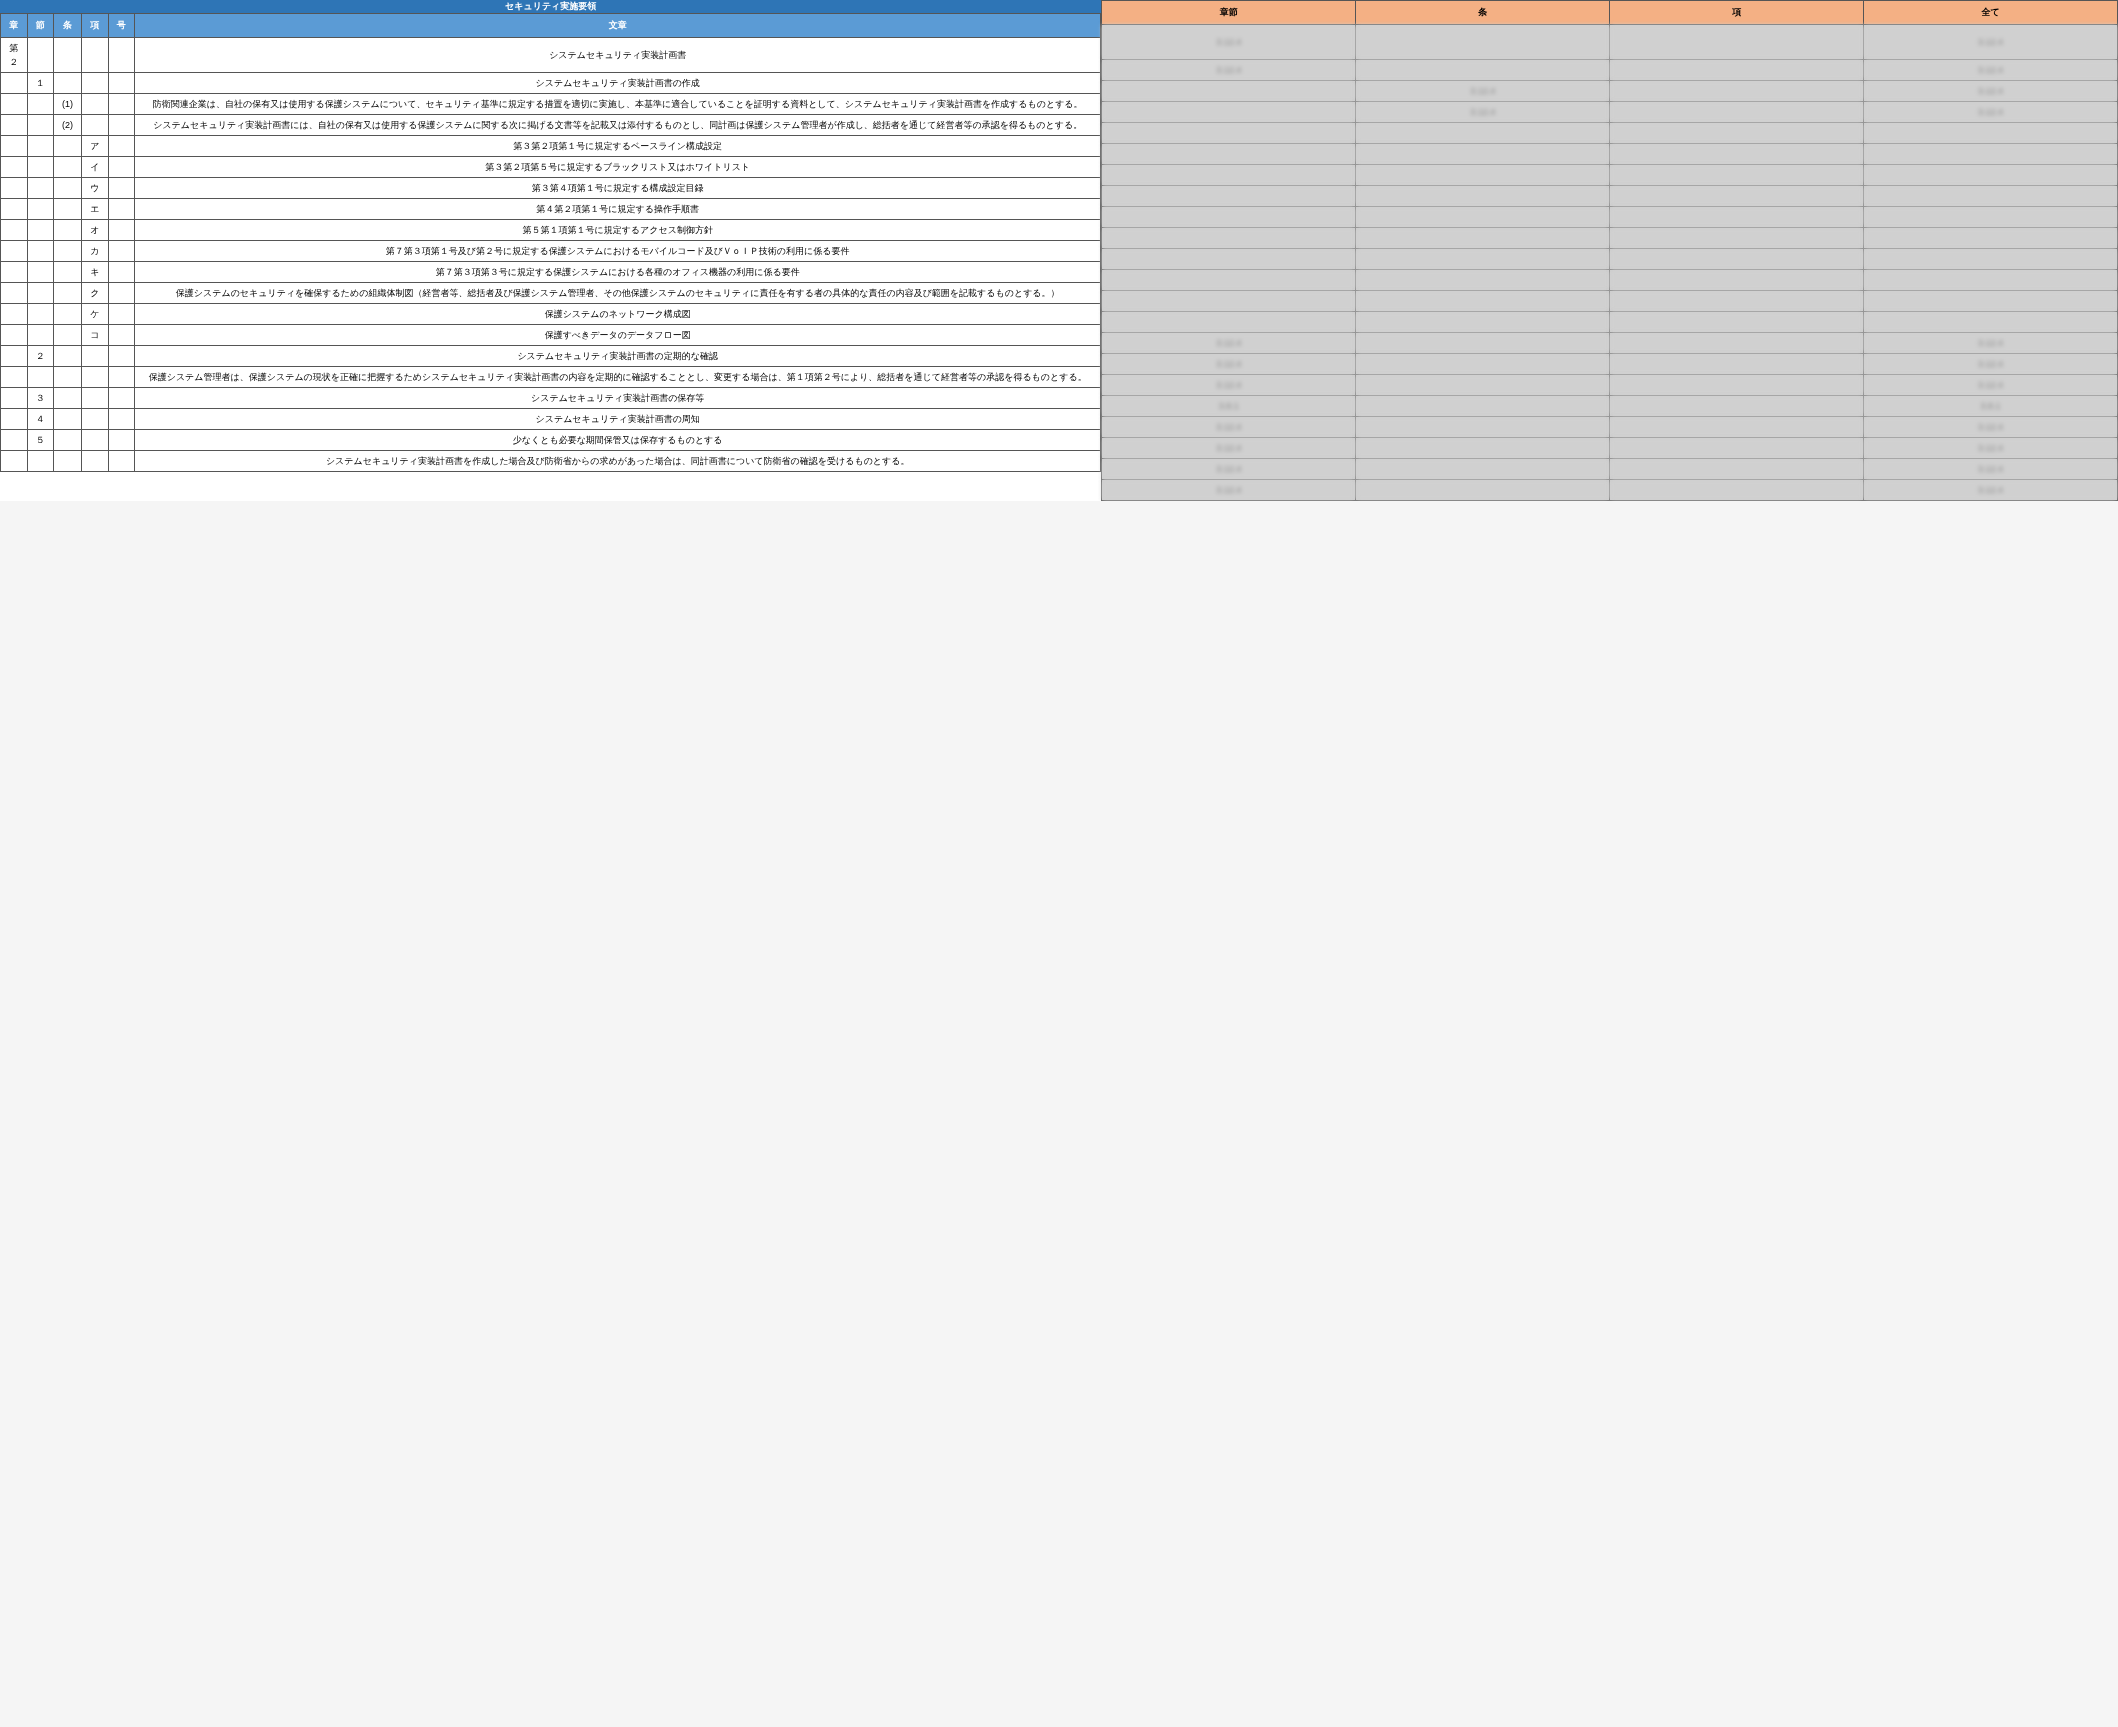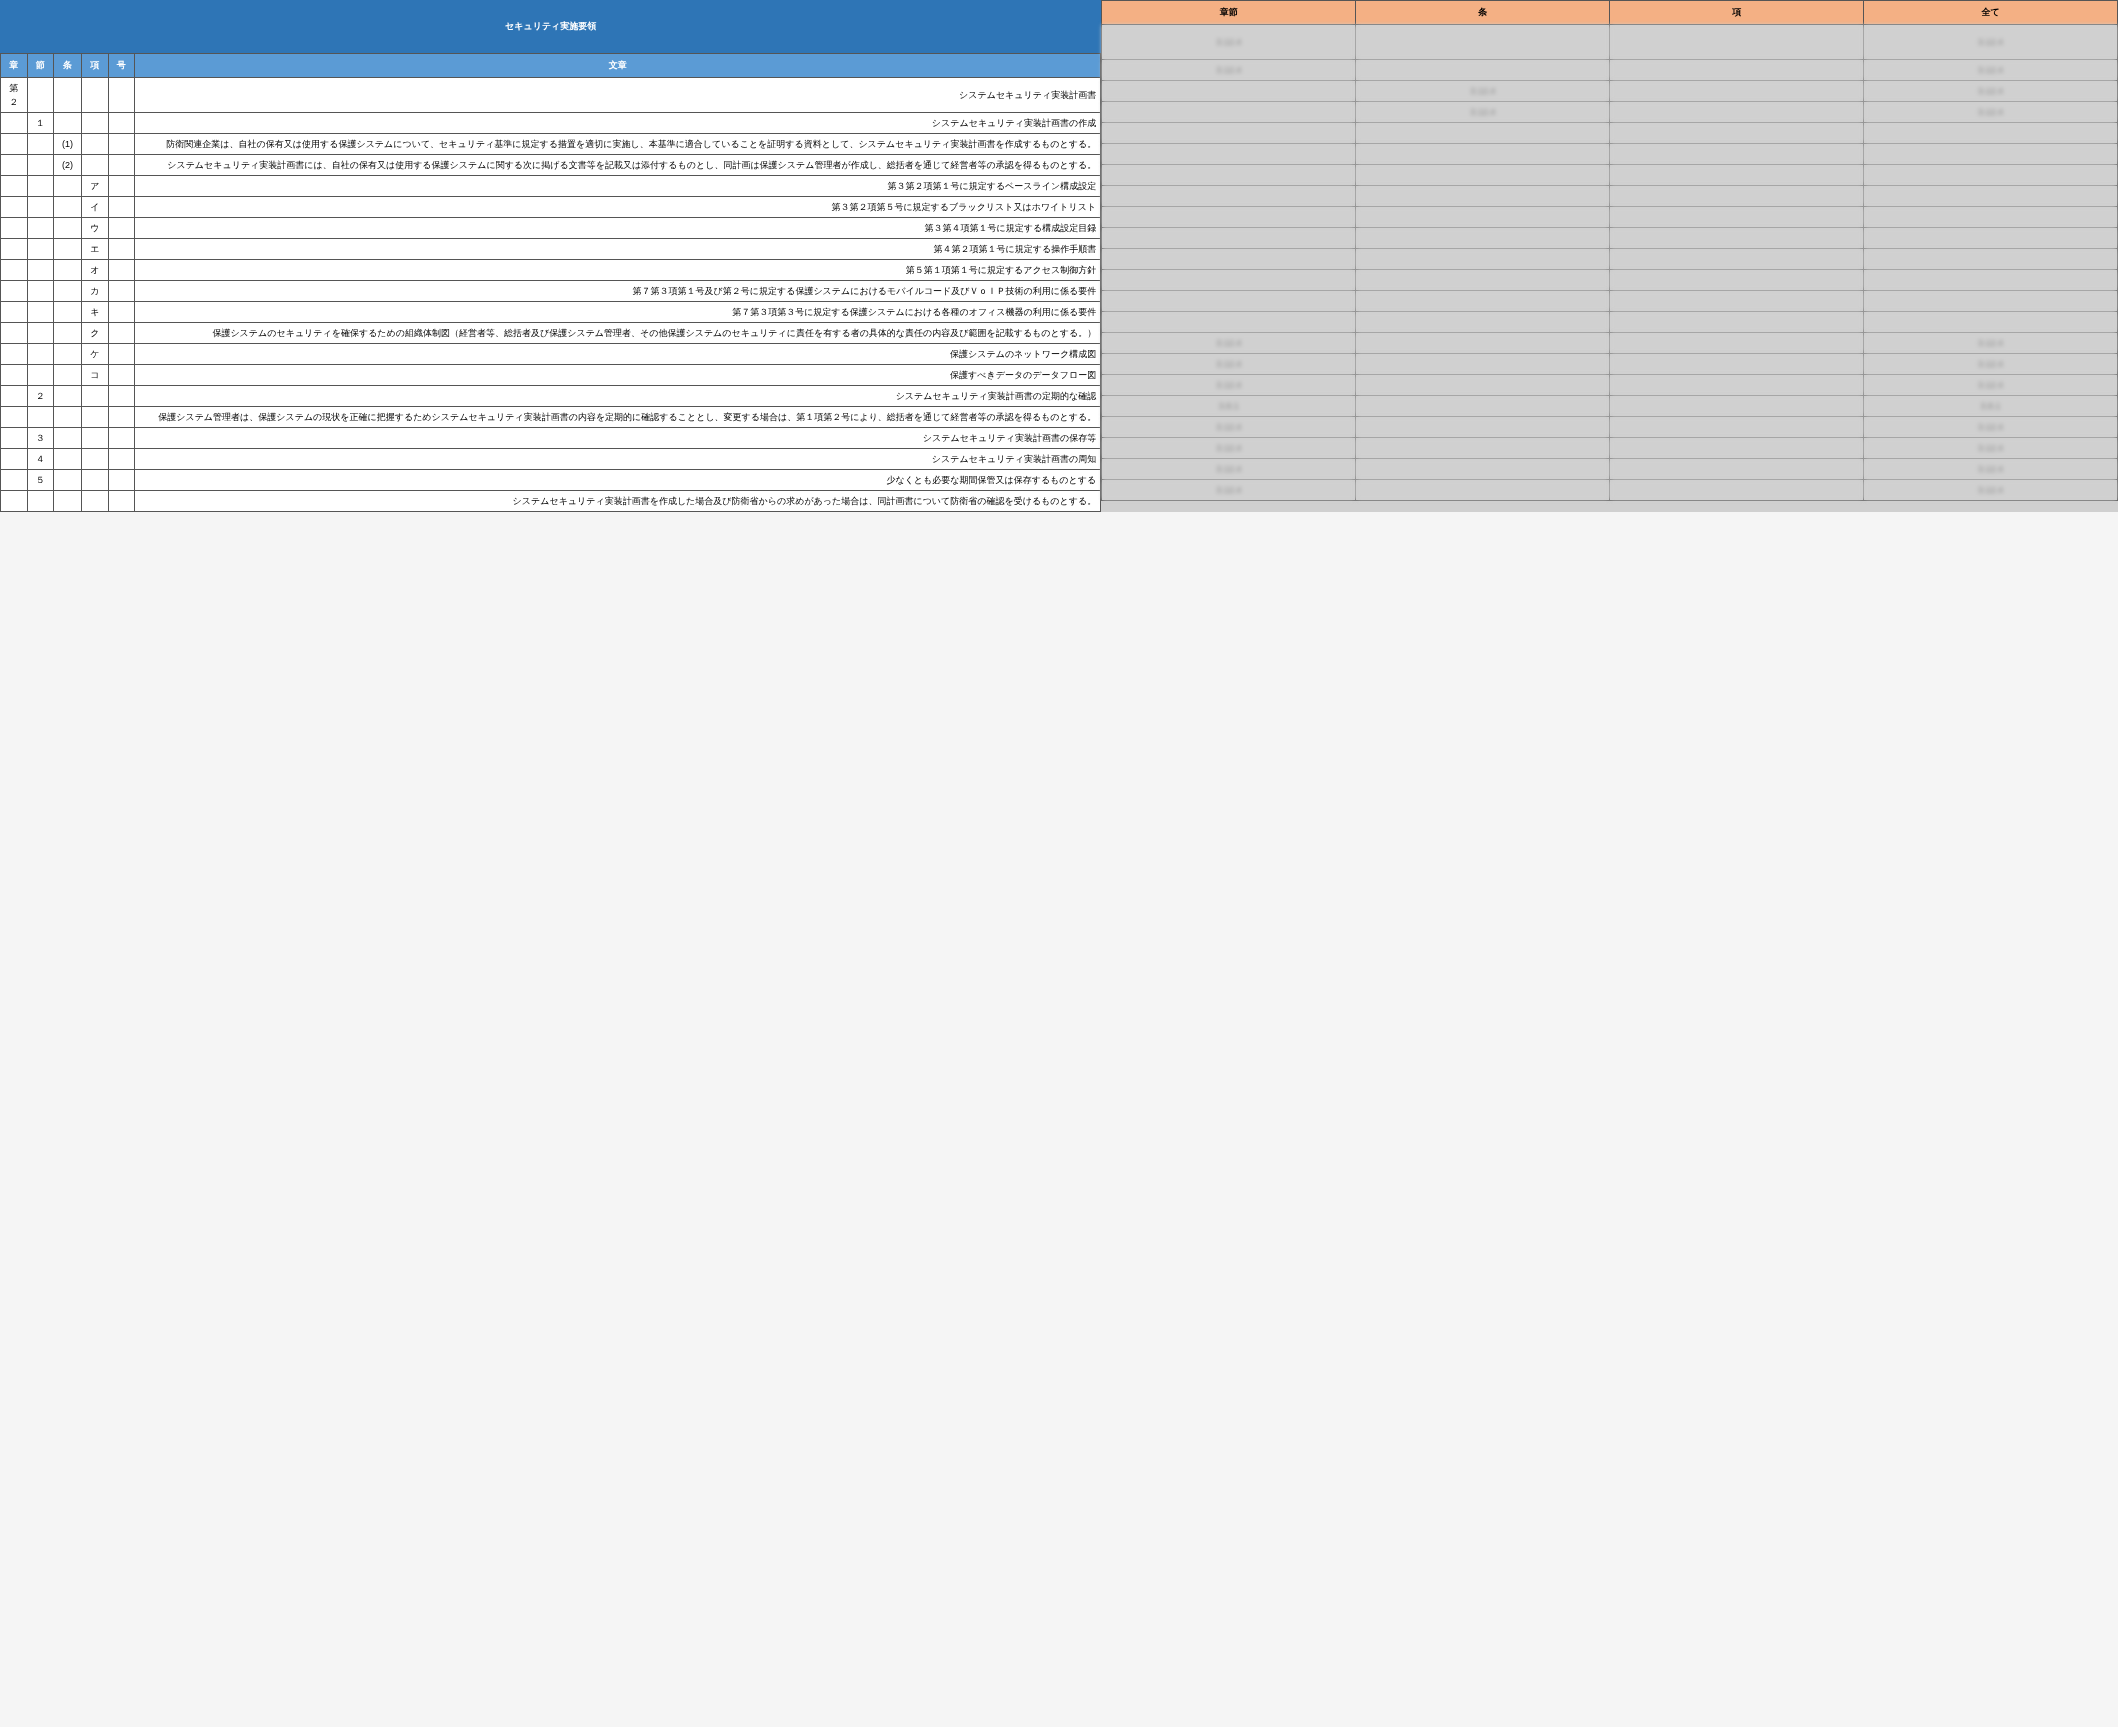--- a/index.html
+++ b/index.html
@@ -20,21 +20,21 @@
     background: #fff;
   }
   .right-panel {
     width: 48%;
     background: #d0d0d0;
     position: relative;
   }
   .title-bar {
     text-align: center;
     font-weight: bold;
-    padding: 20px 0;
+    padding: 0 0;
     color: #fff;
   }
   .title-left {
     background: #2e75b6;
   }
   .title-right {
     background: #ed7d31;
   }
   table {
     border-collapse: collapse;
@@ -53,21 +53,21 @@
     font-weight: bold;
     text-align: center;
     padding: 4.2px 1.4px;
   }
   .right-panel th {
     background: #f4b084;
     color: #000;
   }
   .col-narrow { width: 26.5px; text-align: center; }
   .col-narrow2 { width: 28px; text-align: center; }
-  .col-text { text-align: right; margin-top: 16px; }
+  .col-text { text-align: center; margin-top: 16px; }
   td.c { text-align: center; }
   .right-panel td {
     background: #d0d0d0;
     text-align: center;
     color: #888;
     filter: blur(2.1px);
     -webkit-filter: blur(2.1px);
   }
   .right-panel table {
     background: #d0d0d0;

